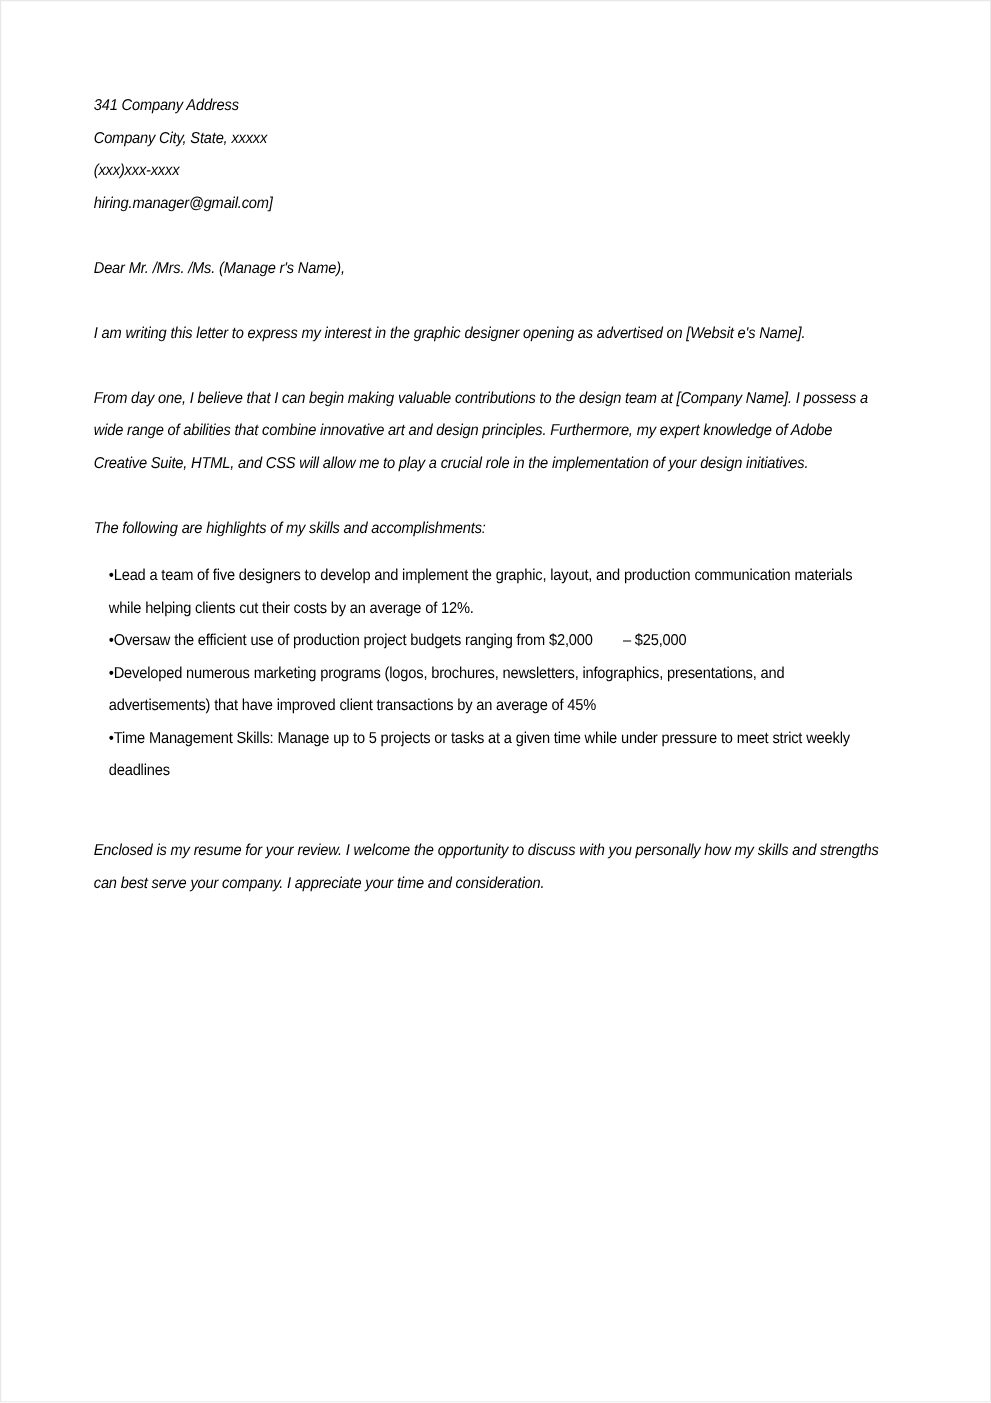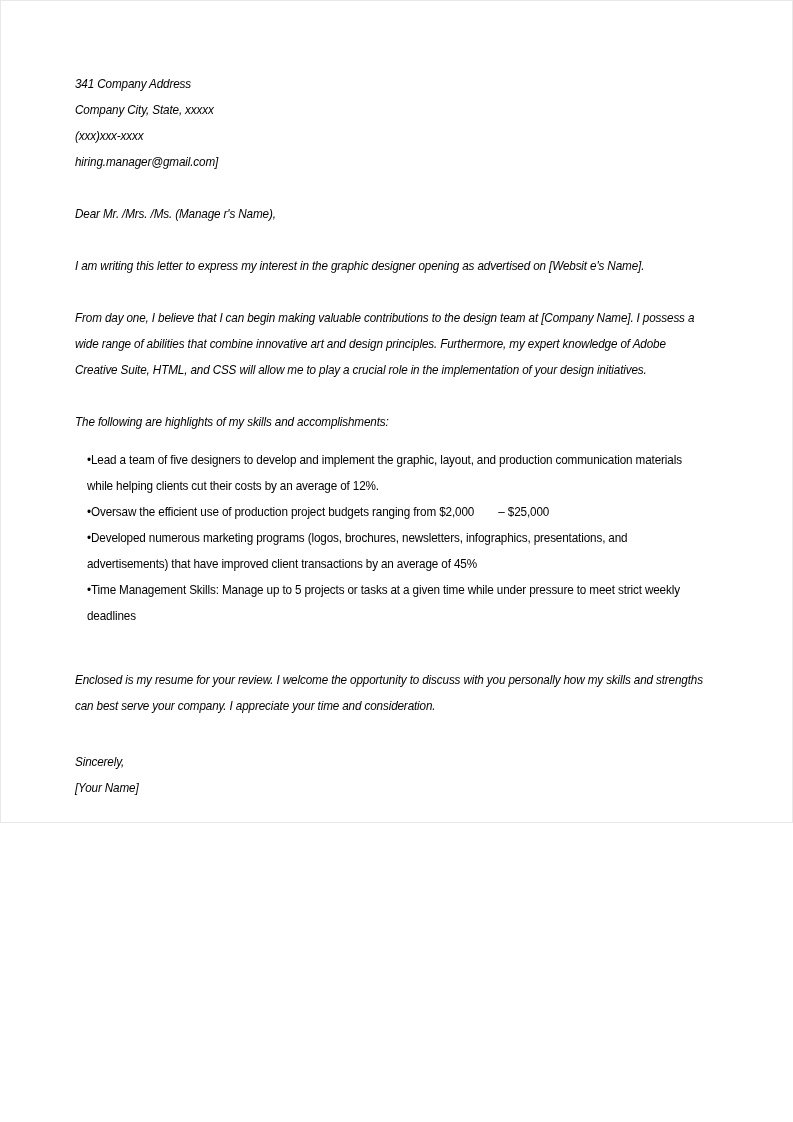--- a/index.html
+++ b/index.html
@@ -4,21 +4,21 @@
 <title>Cover Letter</title>
 <style>
   html, body {
     margin: 0;
     padding: 0;
     background: #ffffff;
   }
   .page {
     position: relative;
     width: 793px;
-    height: 823px;
+    height: 1122px;
     background: #ffffff;
     border: 1px solid #e8e8e8;
     box-sizing: border-box;
     overflow: hidden;
     font-family: "Liberation Sans", "DejaVu Sans", sans-serif;
     color: #000000;
   }
   .content {
     position: absolute;
     left: 74px;
@@ -130,19 +130,15 @@
       <li class="bullet-line upright"><span class="dot">•</span><span>Time Management Skills: Manage up to 5 projects or tasks at a given time while under pressure to meet strict weekly deadlines</span></li>
 
     </ul>
 
     <div class="gap-closing"></div>
 
     <div class="para italic">Enclosed is my resume for your review. I welcome the opportunity to discuss with you personally how my skills and strengths can best serve your company. I appreciate your time and consideration.</div>
 
     <div class="gap-sign"></div>
 
-    <div class="signature">
-      <div class="line italic">Sincerely,</div>
-      <div class="line italic">[Your Name]</div>
-    </div>
 
   </div>
 </div>
 
 </body></html>

